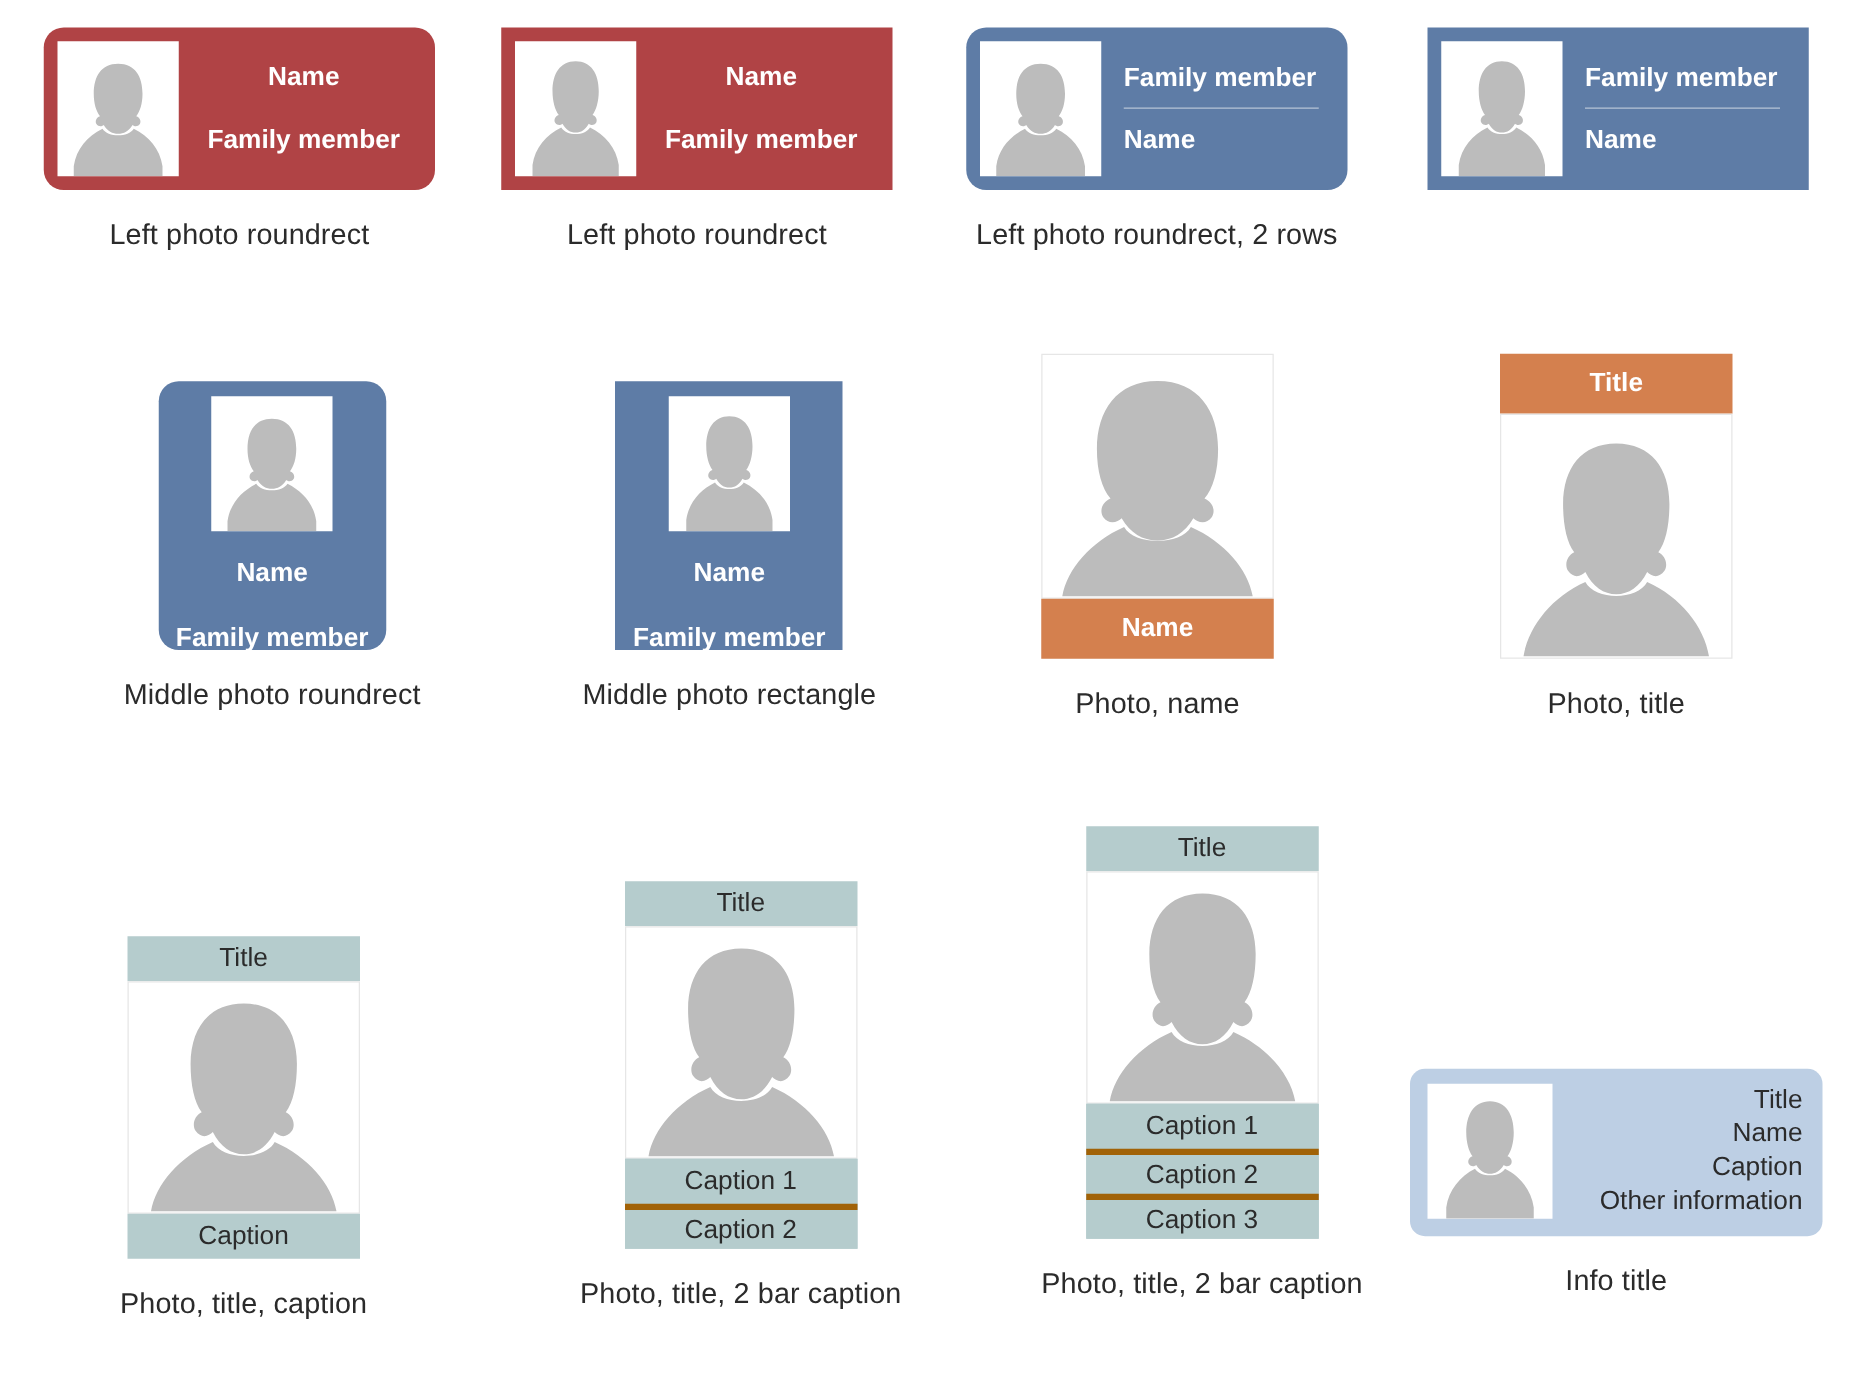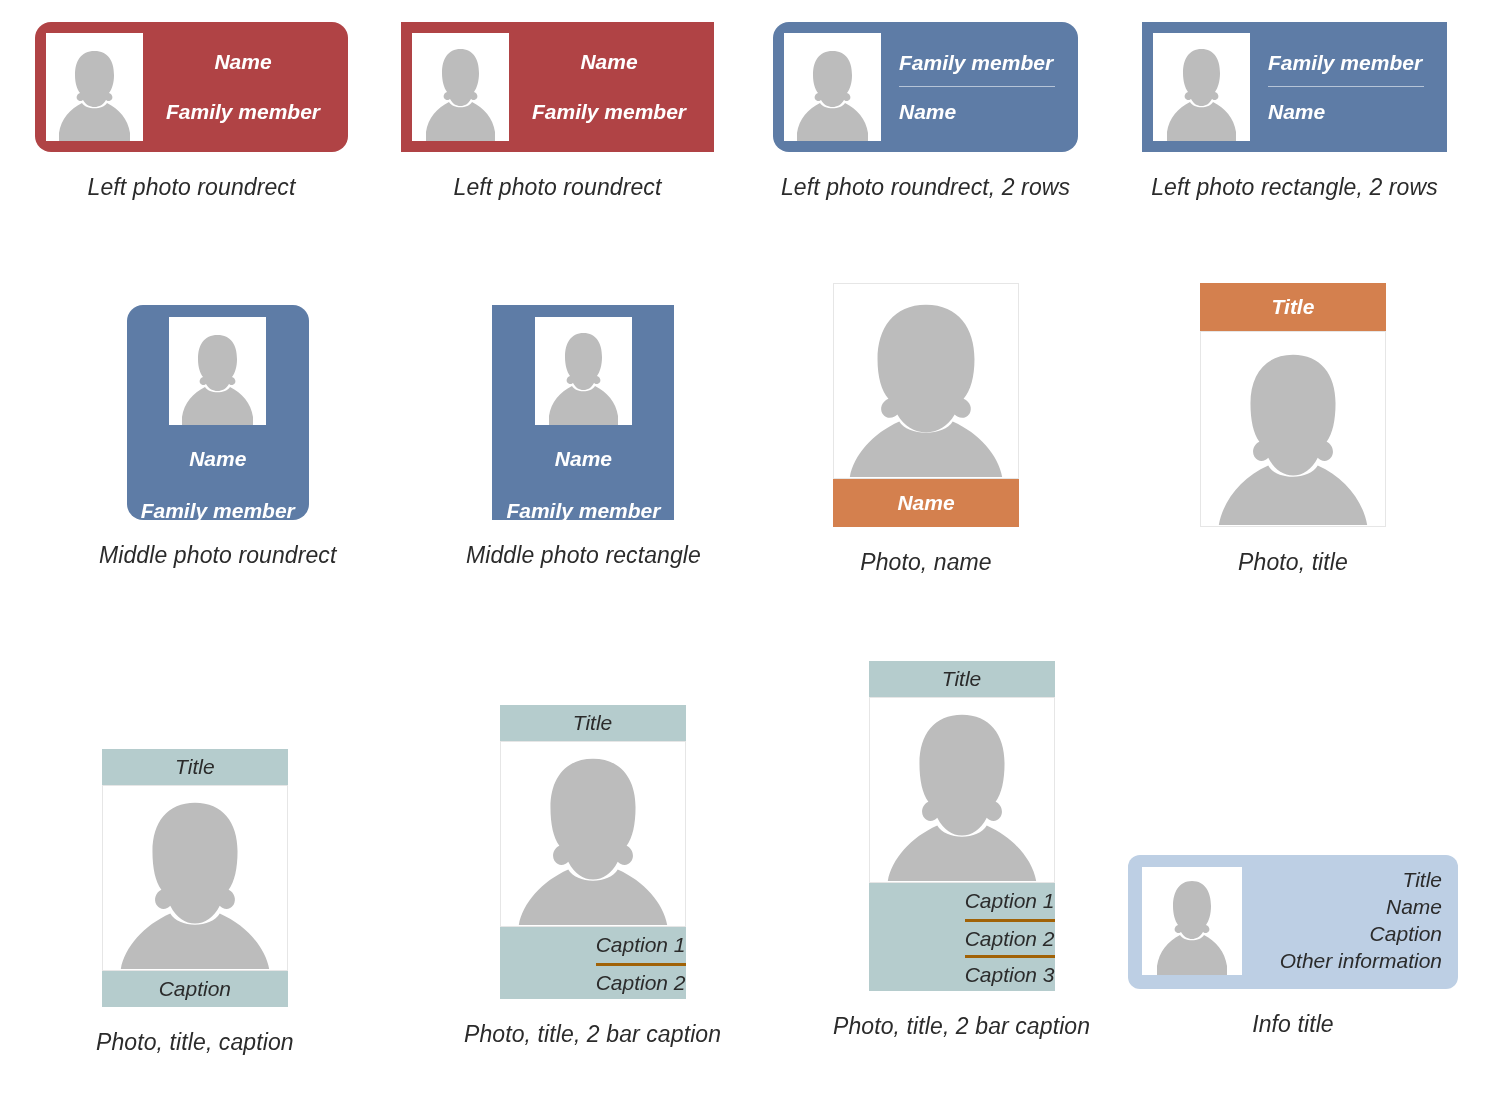--- a/index.html
+++ b/index.html
@@ -13,21 +13,20 @@
     position: relative;
     font-family: "Liberation Sans", sans-serif;
     color: #333333;
     overflow: hidden;
   }
 
   .stage {
     position: relative;
     width: 1500px;
     height: 1101px;
-    font-style: italic;
   }
 
   
   .cell {
     position: absolute;
     display: flex;
     flex-direction: column;
     align-items: center;
   }
   .cell-caption {
@@ -138,24 +137,23 @@
     font-weight: bold;
   }
   .bar.teal {
     background: #b5cccd;
     color: #2b2b2b;
   }
   .bar-group {
     background: #b5cccd;
     display: flex;
     flex-direction: column;
-    align-items: flex-end;
   }
   .bar-group .bar.teal + .bar.teal {
-    border-top: 3px solid #a16207;
+    border-top: 5px solid #a16207;
   }
 
   
   .infocard {
     border-radius: 12px;
     overflow: hidden;
     background: #bdcfe4;
     box-sizing: border-box;
     width: 330px;
   }
@@ -243,21 +241,20 @@
           <path class="silhouette" d="M48.5 16 C61 16 67 26 67 40 C67 48 65 55 62 59 C65 60 66 63 65 65 C63 68 60 67 59 66 C56 71 53 73 48.5 73 C44 73 41 71 38 66 C37 67 34 68 32 65 C31 63 32 60 35 59 C32 55 30 48 30 40 C30 26 36 16 48.5 16 Z"></path>
           <path class="silhouette" d="M37 69 C25 75 16 85 14 99 L14 108 L83 108 L83 99 C81 85 72 75 60 69 C56 76 41 76 37 69 Z"></path>
         </svg>
       </div>
       <div class="lcard-body left" style="padding-left:18px; padding-right:6px;">
         <div class="tworow-top">Family member</div>
         <div class="tworow-rule"></div>
         <div class="tworow-bottom">Name</div>
       </div>
     </div>
-    <div class="cell-caption">Left photo rectangle, 2 rows</div>
   </div>
 
   <div class="cell" style="left:99px; top:305px;">
     <div class="mcard round" style="width:182px; height:215px; padding-top:12px;">
       <div class="photo" style="width:97px; height:108px;">
         <svg viewBox="0 0 97 108" width="97" height="108" aria-hidden="true">
           <path class="silhouette" d="M48.5 18 C62 18 68 28 68 42 C68 50 66 56 63 60 C66 61 67 64 66 66 C64 69 61 68 60 67 C57 72 53 74 48.5 74 C44 74 40 72 37 67 C36 68 33 69 31 66 C30 64 31 61 34 60 C31 56 29 50 29 42 C29 28 35 18 48.5 18 Z"></path>
           <path class="silhouette" d="M36 70 C24 76 15 86 13 100 L13 108 L84 108 L84 100 C82 86 73 76 61 70 C57 77 40 77 36 70 Z"></path>
         </svg>
       </div>

